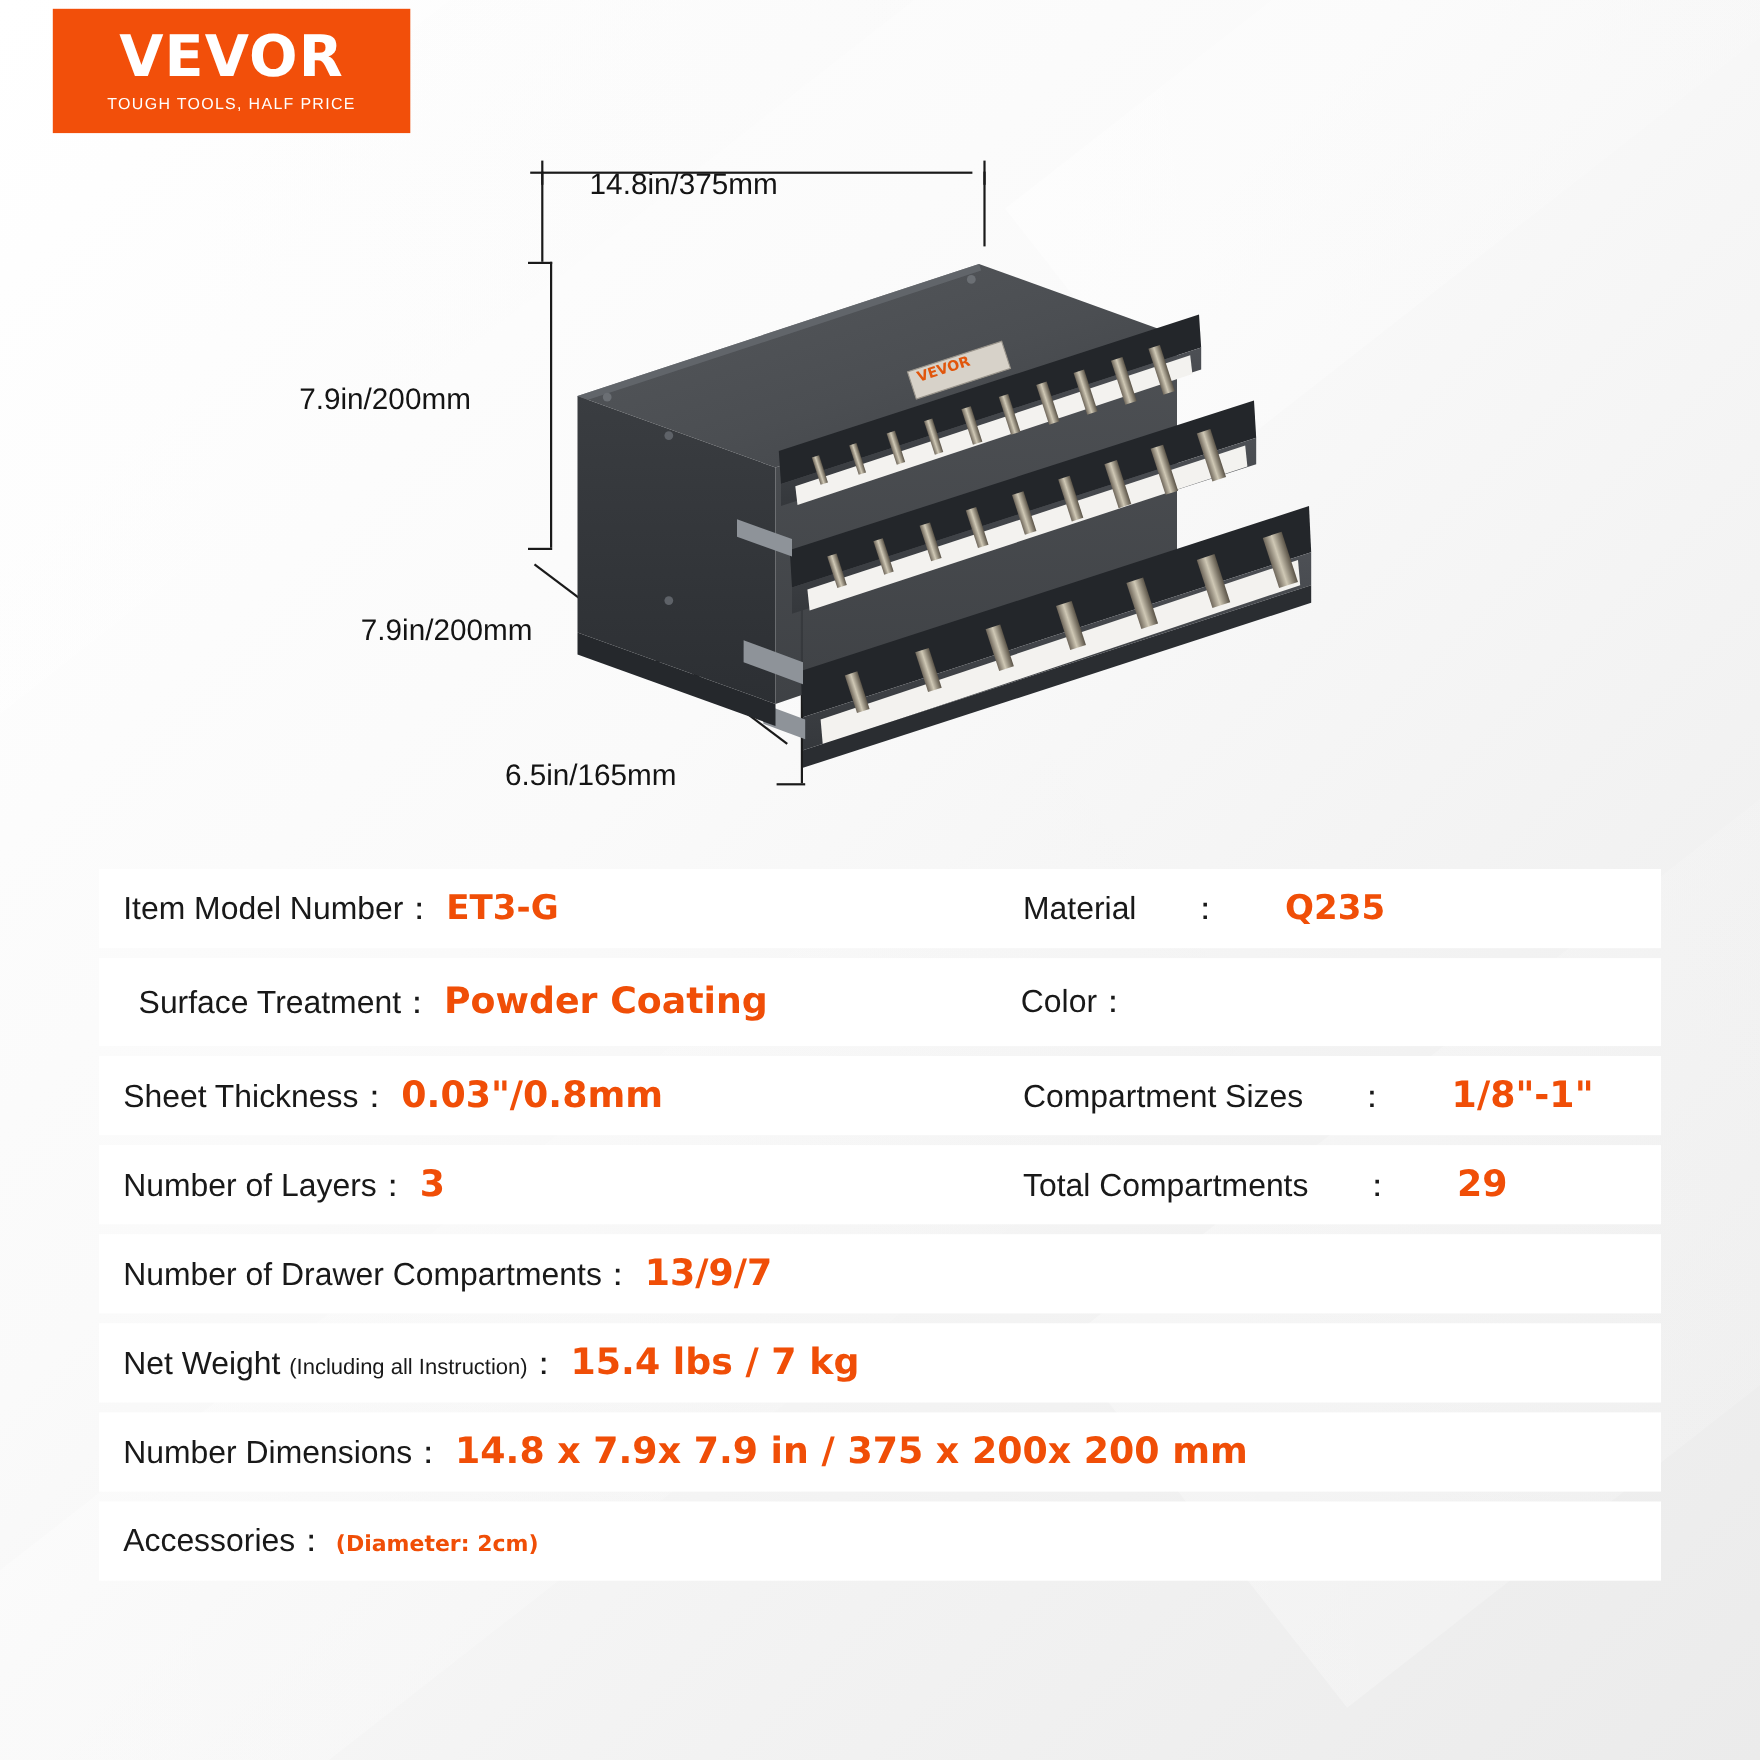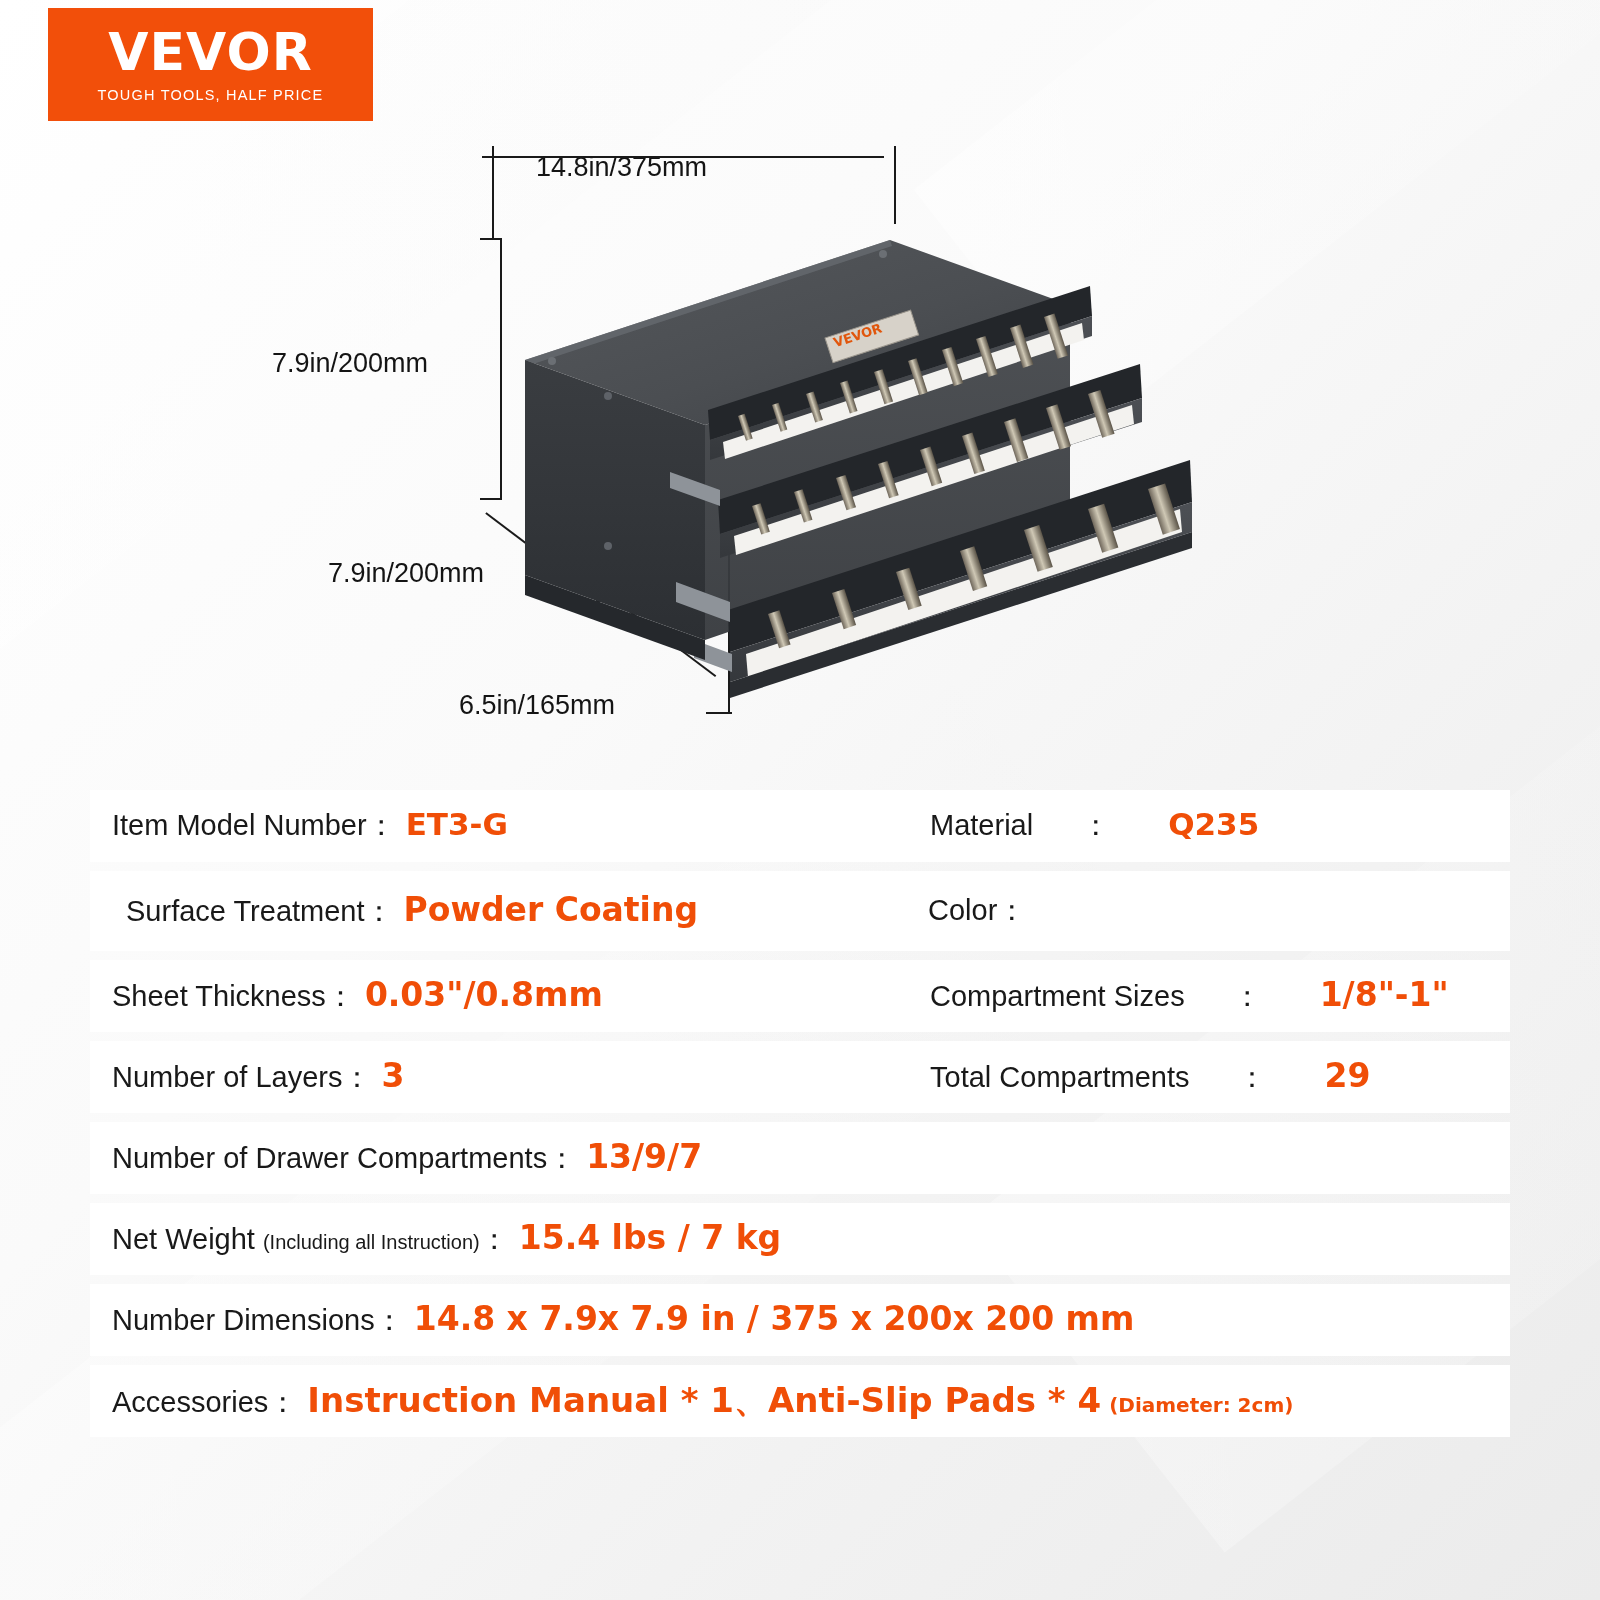--- a/index.html
+++ b/index.html
@@ -336,18 +336,17 @@
       <span class="k">Number Dimensions</span>
       <span class="colon">：</span>
       <span class="v big">14.8 x 7.9x 7.9 in  / 375 x 200x 200 mm</span>
     </div>
   </div>
 
   <div class="spec-row indent-1">
     <div class="spec-cell">
       <span class="k">Accessories</span>
       <span class="colon">：</span>
-      <span class="v" style="font-size:34px;">Instruction Manual * 1、Anti-Slip Pads * 4</span>
       <span class="v-small" style="margin-left:8px;">(Diameter: 2cm)</span>
     </div>
   </div>
 
 </div>
 
 </body></html>

